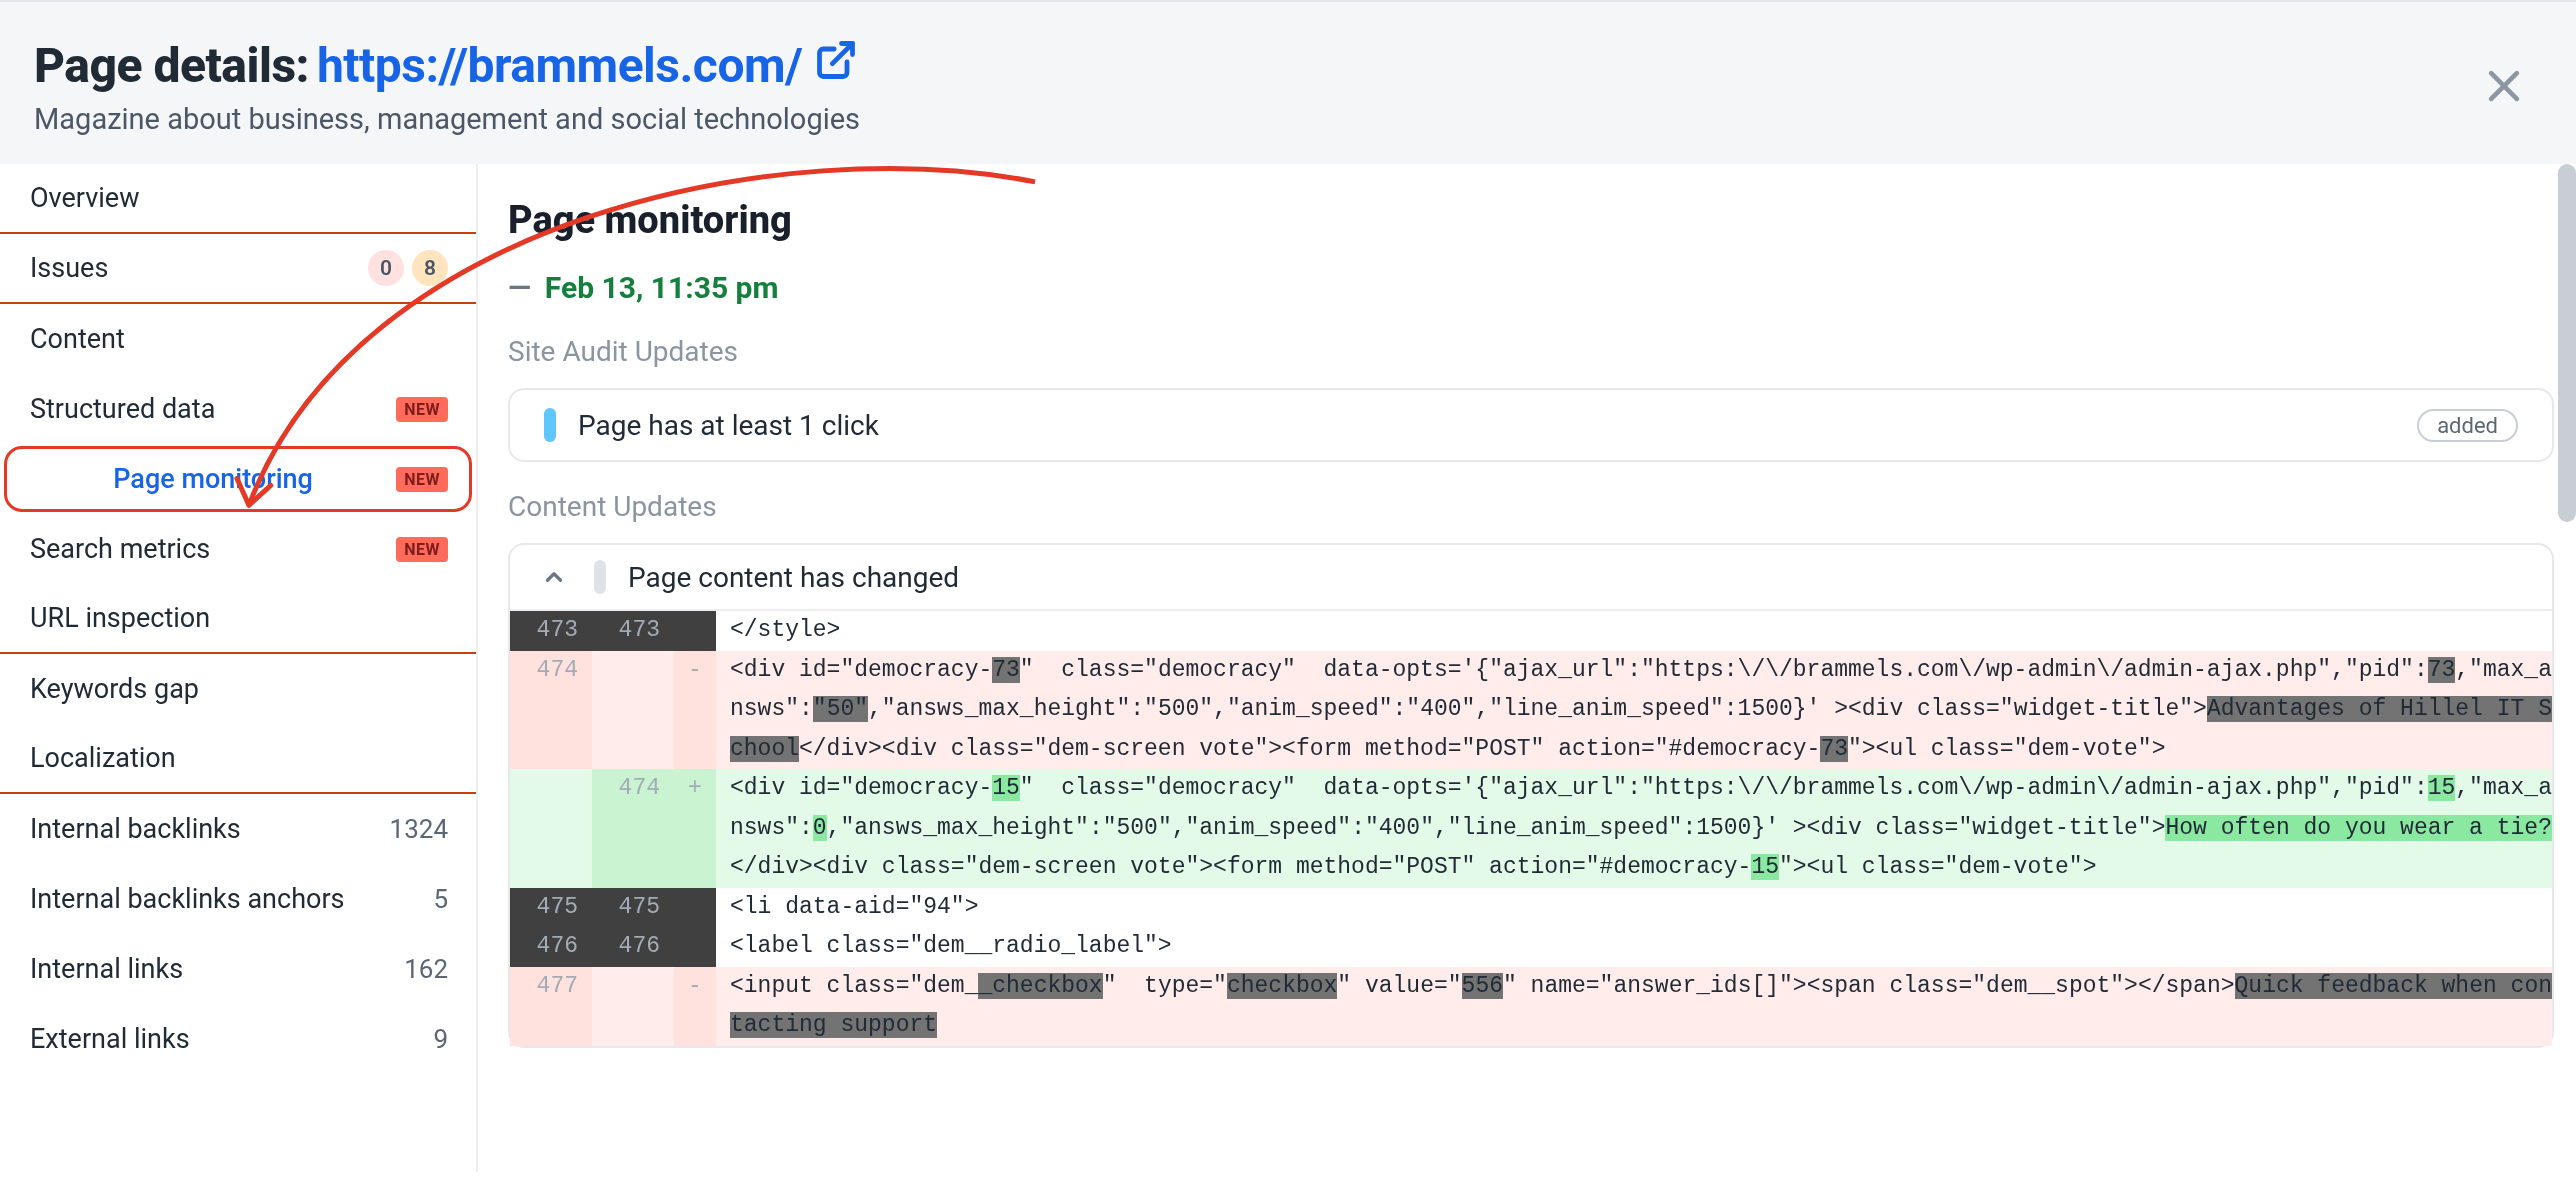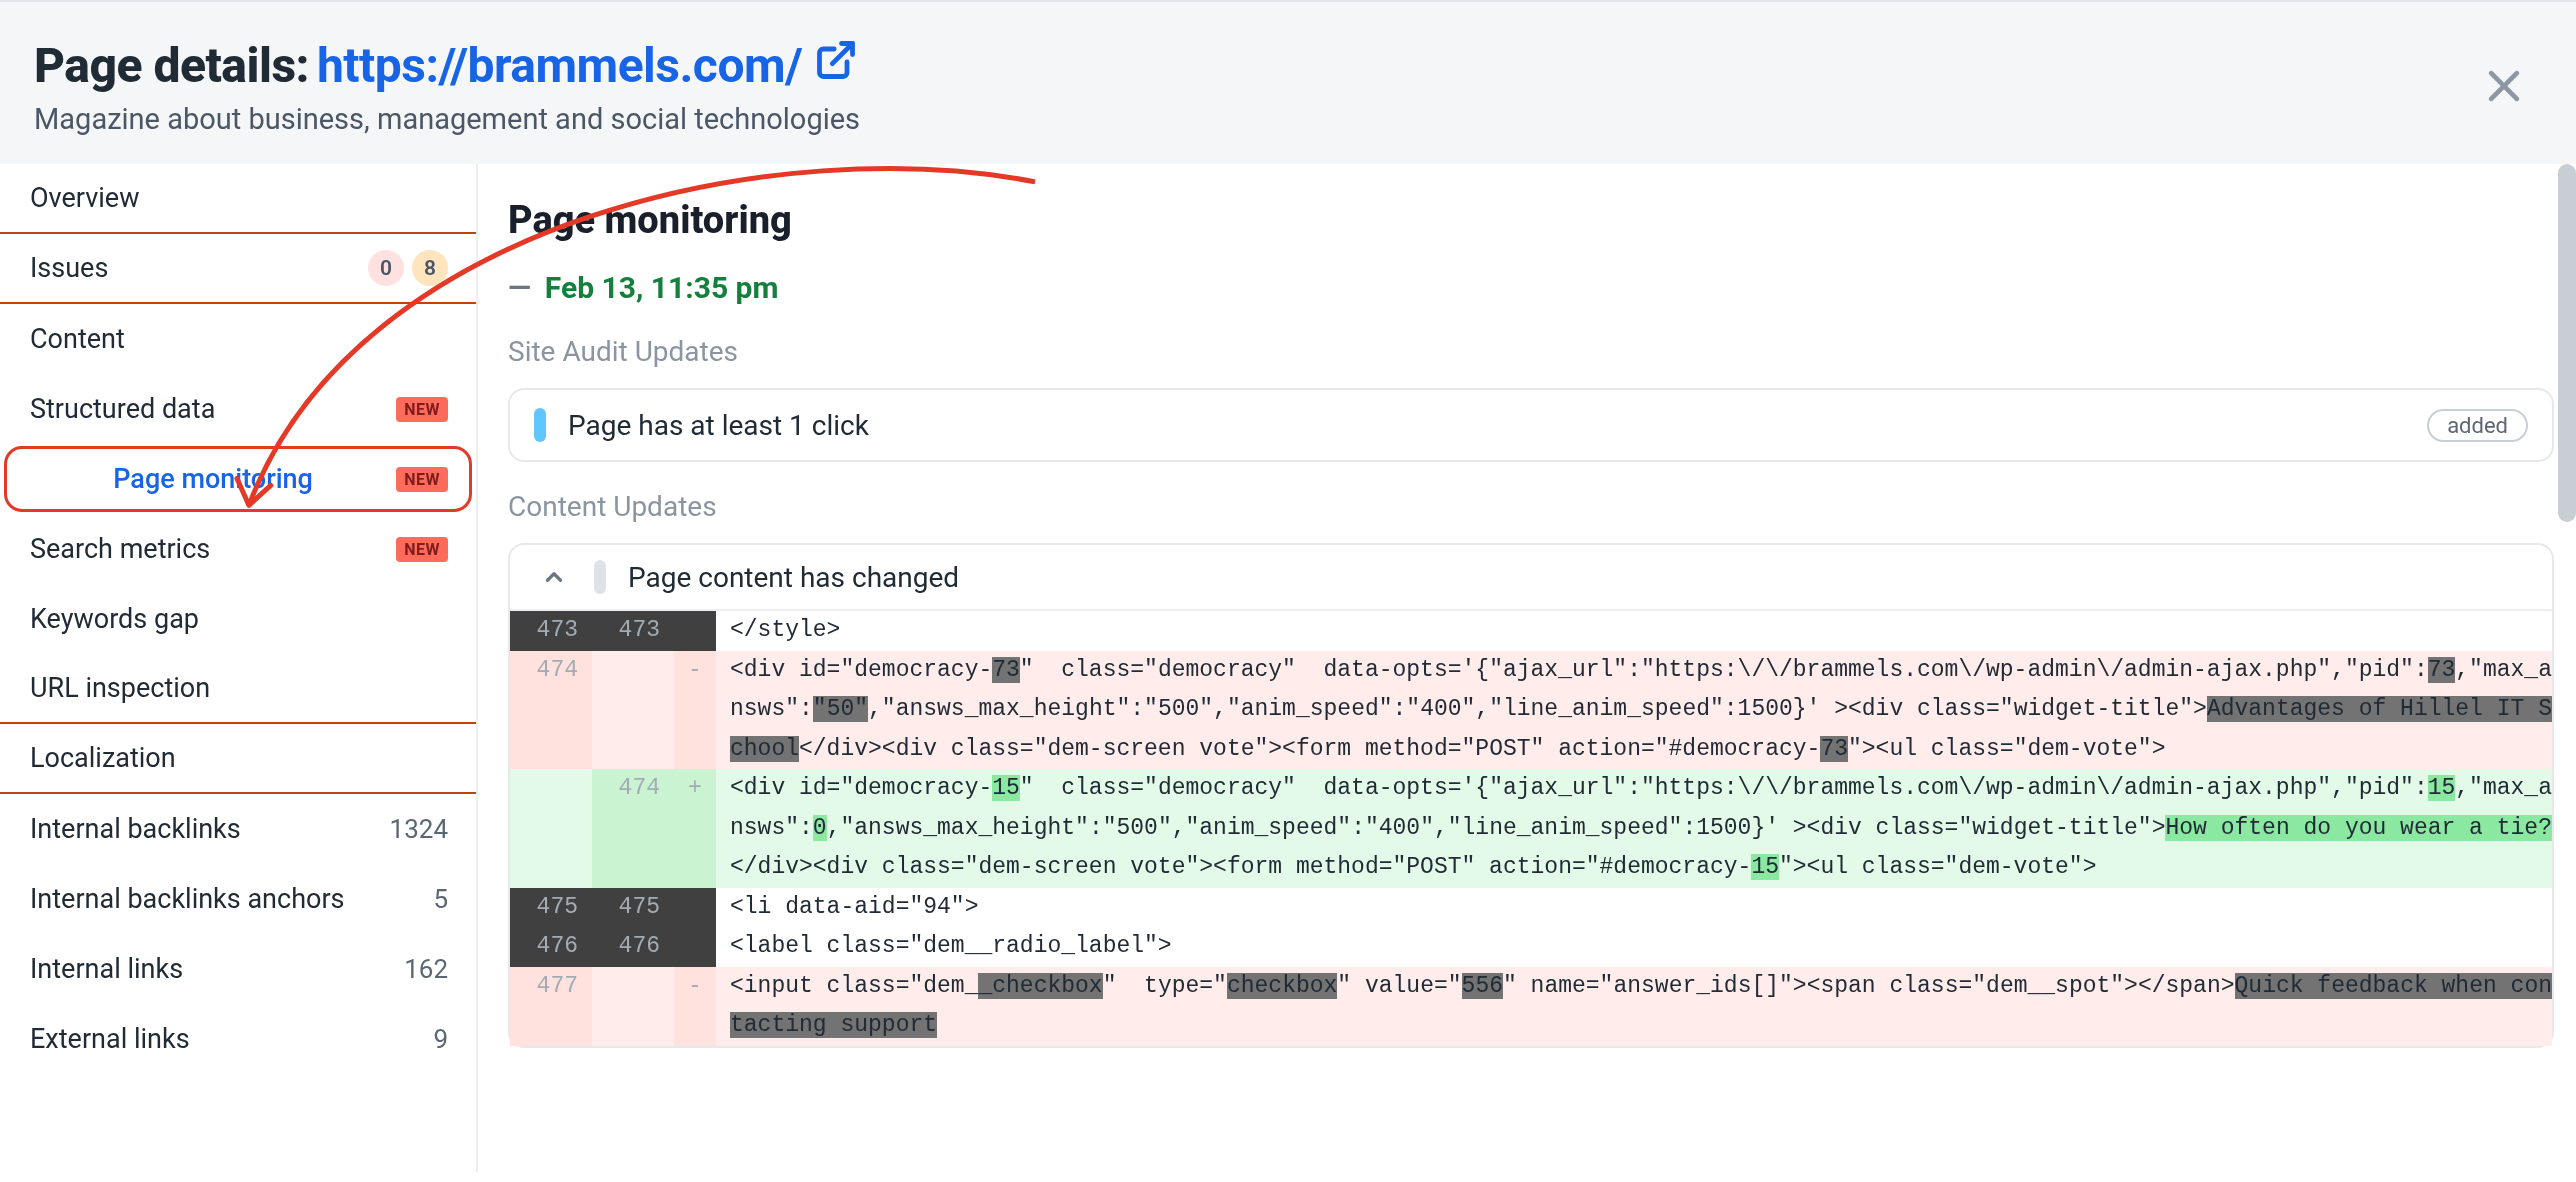--- a/index.html
+++ b/index.html
@@ -138,21 +138,21 @@
   margin-bottom: 20px;
 }
 
 .card {
   border: 2px solid #e6e8ec;
   border-radius: 16px;
   margin-bottom: 28px;
 }
 .card-row {
   display:flex; align-items:center; justify-content:space-between;
-  padding: 18px 24px;
+  padding: 18px 34px;
 }
 .card-row-left { display:flex; align-items:center; gap:22px; }
 .blue-chip {
   width: 12px; height: 34px; background:#5fc6ff; border-radius:6px;
 }
 .gray-chip {
   width: 12px; height: 34px; background:#dfe3e8; border-radius:6px;
 }
 .card-title { font-size:28px; color:#212b36; }
 .added-badge {
@@ -281,29 +281,29 @@
       <span class="new-badge right">NEW</span>
     </div>
 
     <div class="side-item">
       <div class="left">
           <span class="side-label">Search metrics</span>
         </div>
       <span class="new-badge right">NEW</span>
     </div>
 
+    <div class="side-item side-group-divider">
+      <div class="left">
+          <span class="side-label">URL inspection</span>
+        </div>
+    </div>
+
     <div class="side-item">
       <div class="left">
           <span class="side-label">Keywords gap</span>
-        </div>
-    </div>
-
-    <div class="side-item side-group-divider">
-      <div class="left">
-          <span class="side-label">URL inspection</span>
         </div>
     </div>
 
     <div class="side-item side-group-divider">
       <div class="left">
           <span class="side-label">Localization</span>
         </div>
     </div>
 
     <div class="side-item">

